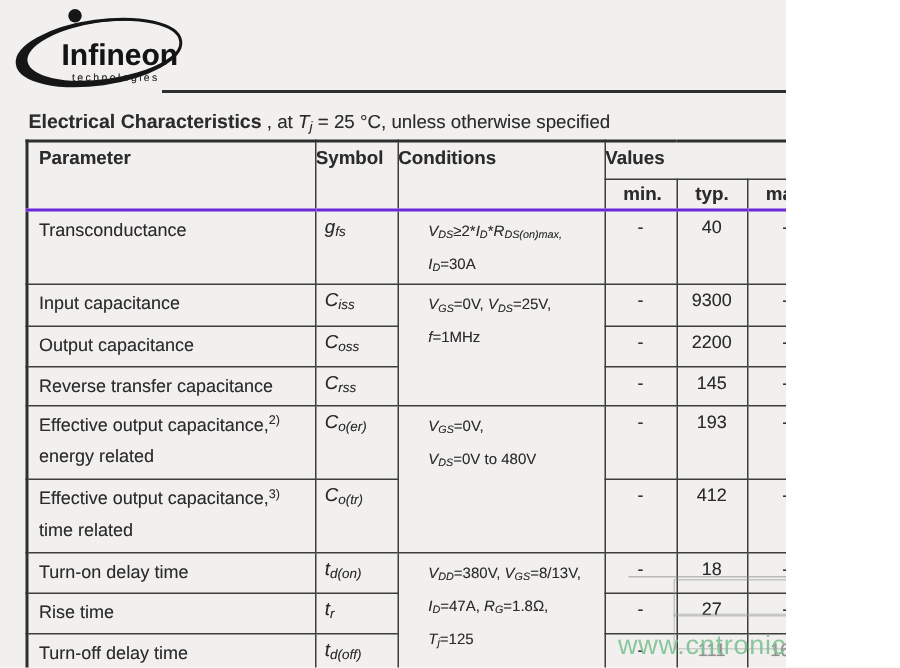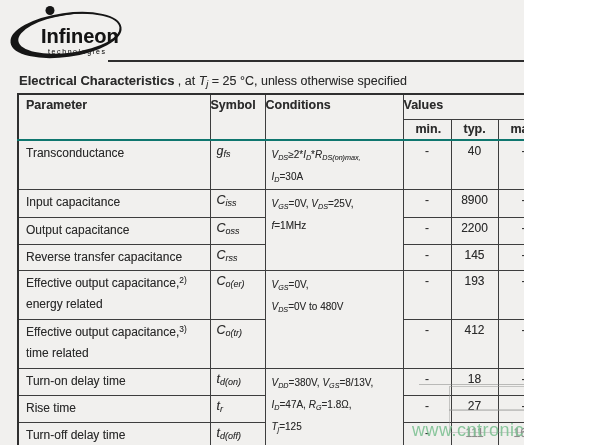--- a/index.html
+++ b/index.html
@@ -21,28 +21,28 @@
     position:absolute;top:27px;right:18px;font-size:17px;font-weight:bold;
     letter-spacing:0.4px;color:#1c1c1c;
   }
   .header-rule{position:absolute;left:108px;top:60px;width:476px;height:2px;background:#2e2e2e;}
   .title{position:absolute;left:19px;top:73px;font-size:12.5px;white-space:nowrap;}
   .title .bd{font-weight:bold;font-size:13px;}
   
   .tablewrap{position:absolute;left:17px;top:93px;}
   table{border-collapse:collapse;table-layout:fixed;width:567px;border:2px solid #2f2f2f;}
   th,td{border:1px solid var(--border);vertical-align:top;padding:0;overflow:hidden;}
-  tbody tr:first-child td{border-top:2px solid #0f766e;}
+  tbody tr:first-child td{border-top:2px solid #6d28d9;}
   th{font-size:12.5px;font-weight:bold;text-align:left;padding-top:3px;height:21px;}
   tr.hrow2 th{height:17px;padding-top:2px;padding-left:12px;}
   th.c-param{text-align:left;padding-left:7px;}
   td.param{font-size:12px;padding:2px 4px 0 7px;text-align:left;}
   td.sym{font-size:12.5px;padding:2px 0 0 6px;}
   td.sym .it{font-style:italic;}
-  td.cond{font-size:10px;padding:3px 0 0 6px;}
+  td.cond{font-size:10px;padding:3px 0 0 20px;}
   td.cond .it{font-style:italic;}
   td.val{text-align:center;font-size:12px;padding-top:3px;}
   td.unit{font-size:12px;padding:2px 0 0 5px;}
   .param .rich-line{line-height:21px;}
   .cond .rich-line{line-height:22px;}
   .sym .rich-line,.val .rich-line{line-height:17px;}
   sub{font-size:0.72em;vertical-align:-0.25em;line-height:0;}
   sup{font-size:0.7em;vertical-align:0.5em;line-height:0;}
   .it{font-style:italic;}
   .bd{font-weight:bold;}
@@ -126,21 +126,21 @@
               <div class="rich-line"><span>Input capacitance</span></div>
             </td>
           <td class="sym">
               <div class="rich-line"><span class="it">C<sub>iss</sub></span></div>
             </td>
           <td class="cond" rowspan="3">
               <div class="rich-line"><span class="it">V<sub>GS</sub></span><span>=0V, </span><span class="it">V<sub>DS</sub></span><span>=25V,</span></div>
               <div class="rich-line"><span class="it">f</span><span>=1MHz</span></div>
             </td>
           <td class="val">-</td>
-          <td class="val">8900</td>
+          <td class="val">9300</td>
           <td class="val">-</td>
           <td class="unit" rowspan="3">pF</td>
         </tr>
         <tr class="h23">
           <td class="param">
               <div class="rich-line"><span>Output capacitance</span></div>
             </td>
           <td class="sym">
               <div class="rich-line"><span class="it">C<sub>oss</sub></span></div>
             </td>

